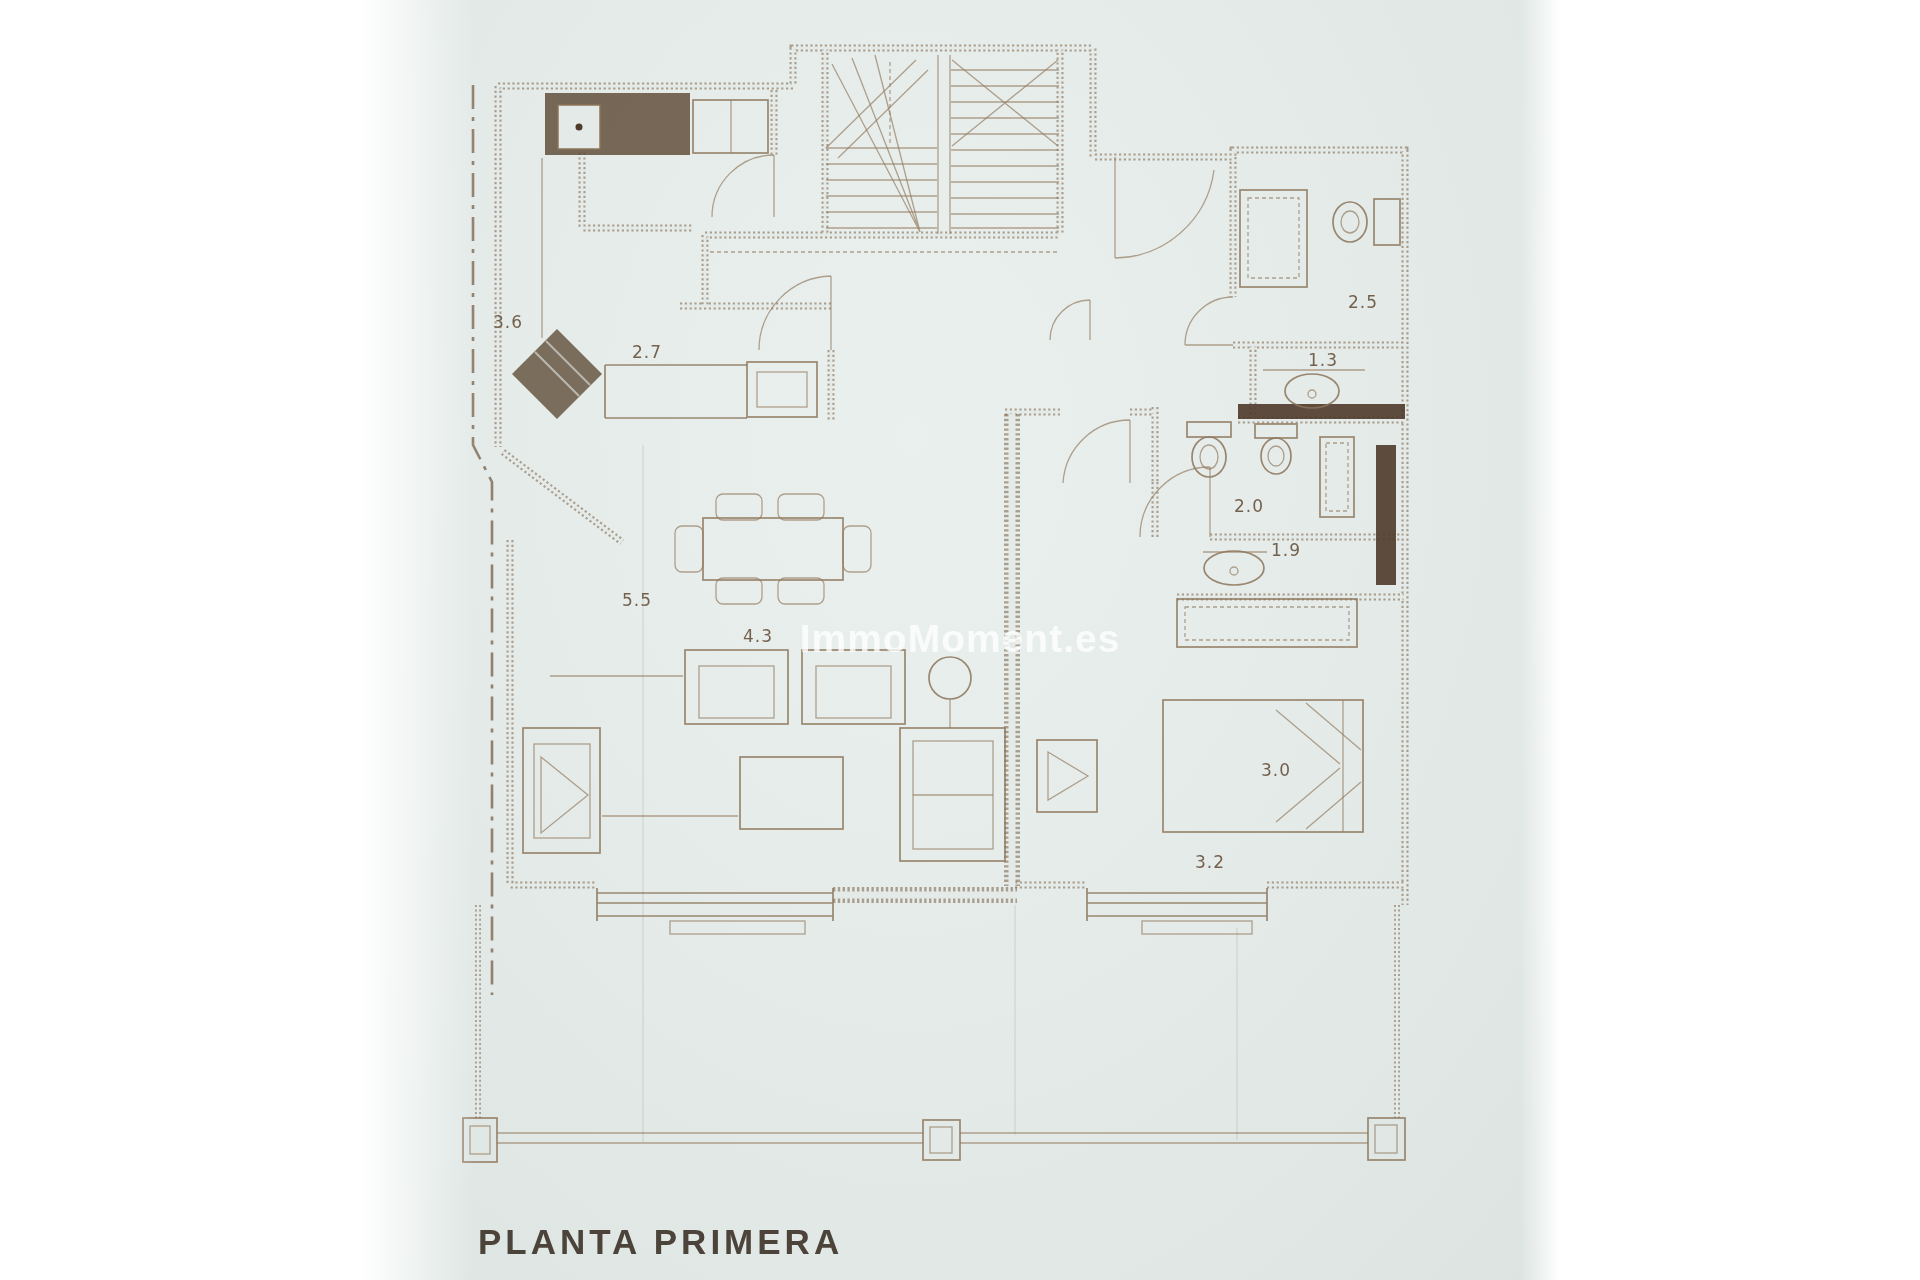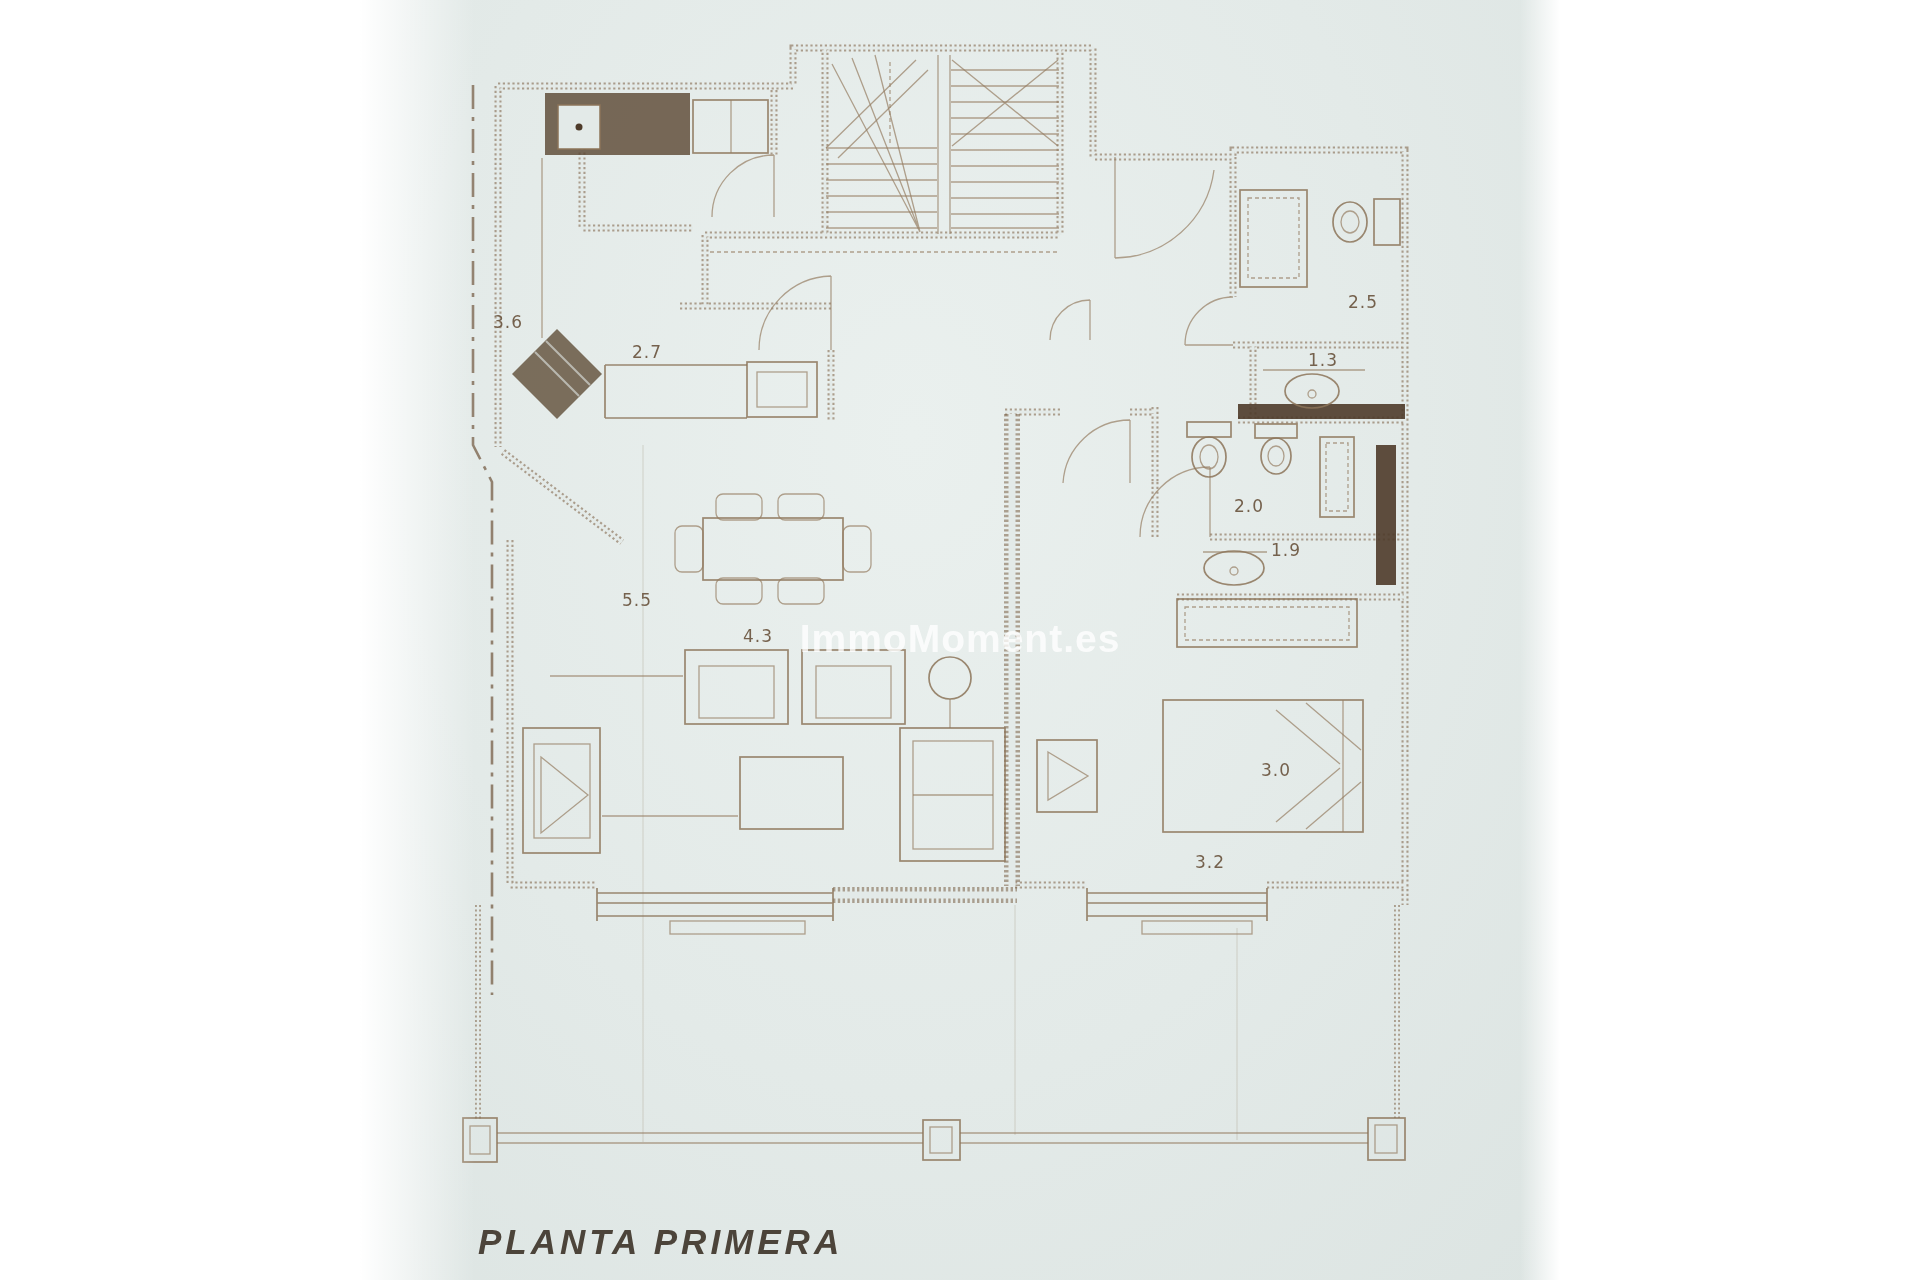--- a/index.html
+++ b/index.html
@@ -27,21 +27,21 @@
   .dark2{fill:#5d4936;opacity:.82;stroke:none;}
   .lot{stroke:#7d6750;stroke-width:2.6;fill:none;stroke-dasharray:24 8 4 8;opacity:.8;}
   .crease{stroke:#7d6750;fill:none;stroke-width:1.6;opacity:.14;}
   .dim{fill:#6f5a45;font-family:"DejaVu Sans", sans-serif;font-size:17px;letter-spacing:1px;opacity:.95;}
 
   .watermark{position:absolute;left:0;top:617px;width:100%;text-align:center;
      font-size:39px;font-weight:bold;letter-spacing:1px;color:rgba(255,255,255,0.78);
      font-family:"Liberation Sans", sans-serif;pointer-events:none;}
   .plan-title{position:absolute;left:118px;top:1222px;
      font-size:35px;font-weight:bold;letter-spacing:4px;color:#4c443a;
-     font-family:"Liberation Sans", sans-serif;font-style:italic;}
+     font-family:"Liberation Sans", sans-serif;}
 </style>
 </head>
 <body>
 
 <div class="page">
   <div class="paper">
 
     <svg width="1200" height="1280" viewBox="0 0 1200 1280">
 
       <defs>

